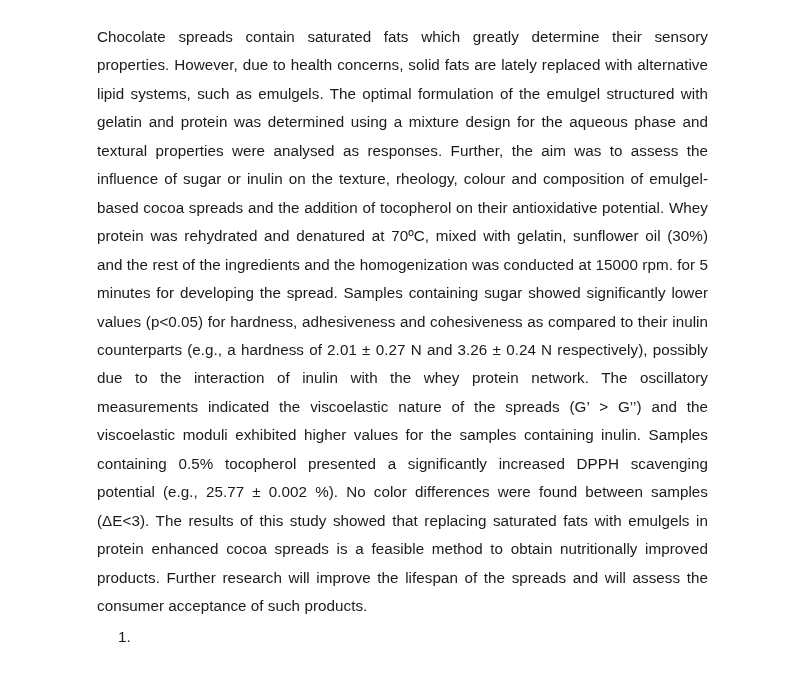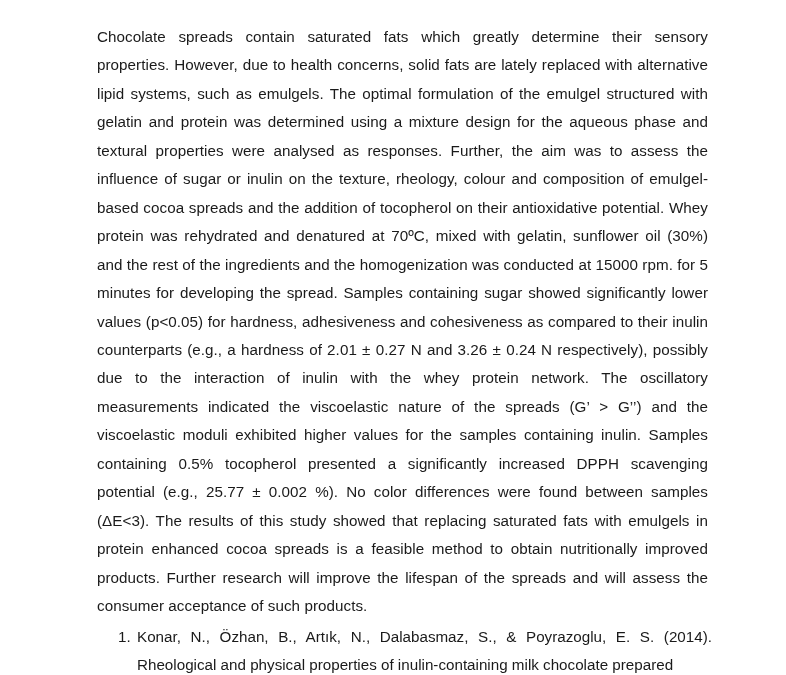--- a/index.html
+++ b/index.html
@@ -52,16 +52,15 @@
   </style>
 </head>
 <body>
 
 <div class="page">
   <p class="abstract">Chocolate spreads contain saturated fats which greatly determine their sensory properties. However, due to health concerns, solid fats are lately replaced with alternative lipid systems, such as emulgels. The optimal formulation of the emulgel structured with gelatin and protein was determined using a mixture design for the aqueous phase and textural properties were analysed as responses. Further, the aim was to assess the influence of sugar or inulin on the texture, rheology, colour and composition of emulgel-based cocoa spreads and the addition of tocopherol on their antioxidative potential. Whey protein was rehydrated and denatured at 70ºC, mixed with gelatin, sunflower oil (30%) and the rest of the ingredients and the homogenization was conducted at 15000 rpm. for 5 minutes for developing the spread. Samples containing sugar showed significantly lower values (p&lt;0.05) for hardness, adhesiveness and cohesiveness as compared to their inulin counterparts (e.g., a hardness of 2.01 ± 0.27 N and 3.26 ± 0.24 N respectively), possibly due to the interaction of inulin with the whey protein network. The oscillatory measurements indicated the viscoelastic nature of the spreads (G’ &gt; G’’) and the viscoelastic moduli exhibited higher values for the samples containing inulin. Samples containing 0.5% tocopherol presented a significantly increased DPPH scavenging potential (e.g., 25.77 ± 0.002 %). No color differences were found between samples (ΔE&lt;3). The results of this study showed that replacing saturated fats with emulgels in protein enhanced cocoa spreads is a feasible method to obtain nutritionally improved products. Further research will improve the lifespan of the spreads and will assess the consumer acceptance of such products.</p>
 
   <ol class="references">
     <li class="ref-item">
       <span class="ref-num">1.</span>
-      <span class="ref-text">Konar, N., Özhan, B., Artık, N., Dalabasmaz, S., &amp; Poyrazoglu, E. S. (2014). Rheological and physical properties of inulin-containing milk chocolate prepared</span>
     </li>
   </ol>
 </div>
 
 </body></html>

